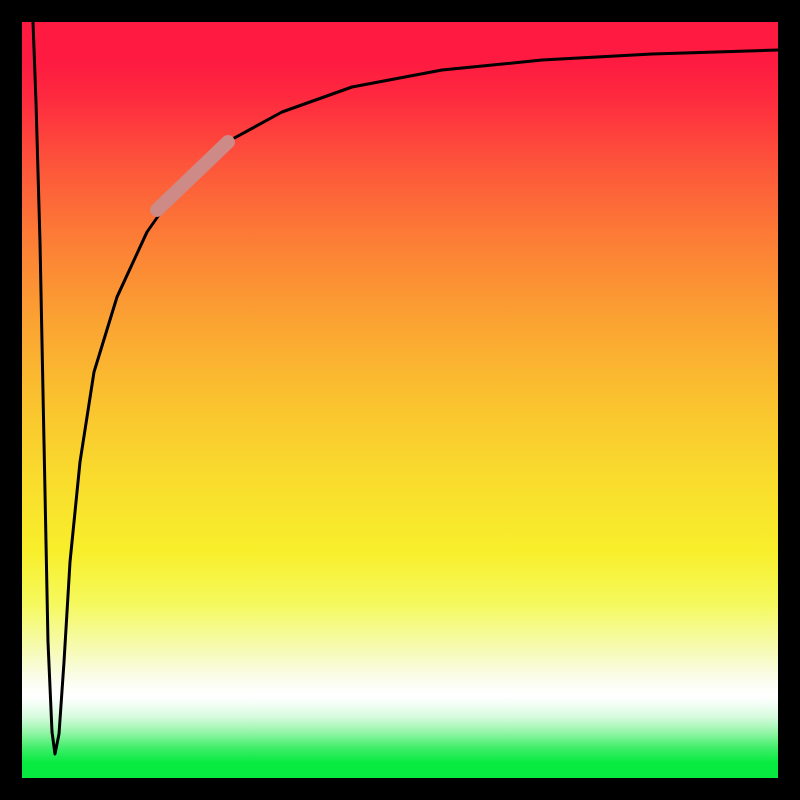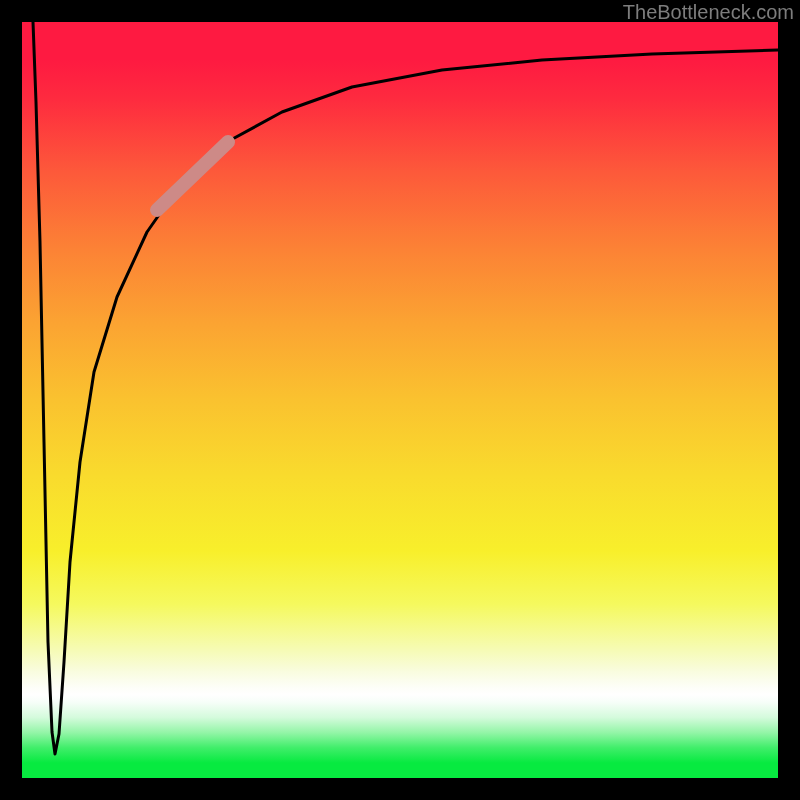--- a/index.html
+++ b/index.html
@@ -89,14 +89,13 @@
          L 260 90
          L 330 65
          L 420 48
          L 520 38
          L 630 32
          L 756 28" fill="none" stroke="#000000" stroke-width="3" stroke-linejoin="round" stroke-linecap="round"></path>
     <path d="M 135 188
          L 206 120" fill="none" stroke="#cd8a87" stroke-width="14" stroke-linecap="round"></path>
   </svg>
 
-  <div class="watermark">TheBottleneck.com</div>
 </div>
 
 </body></html>

